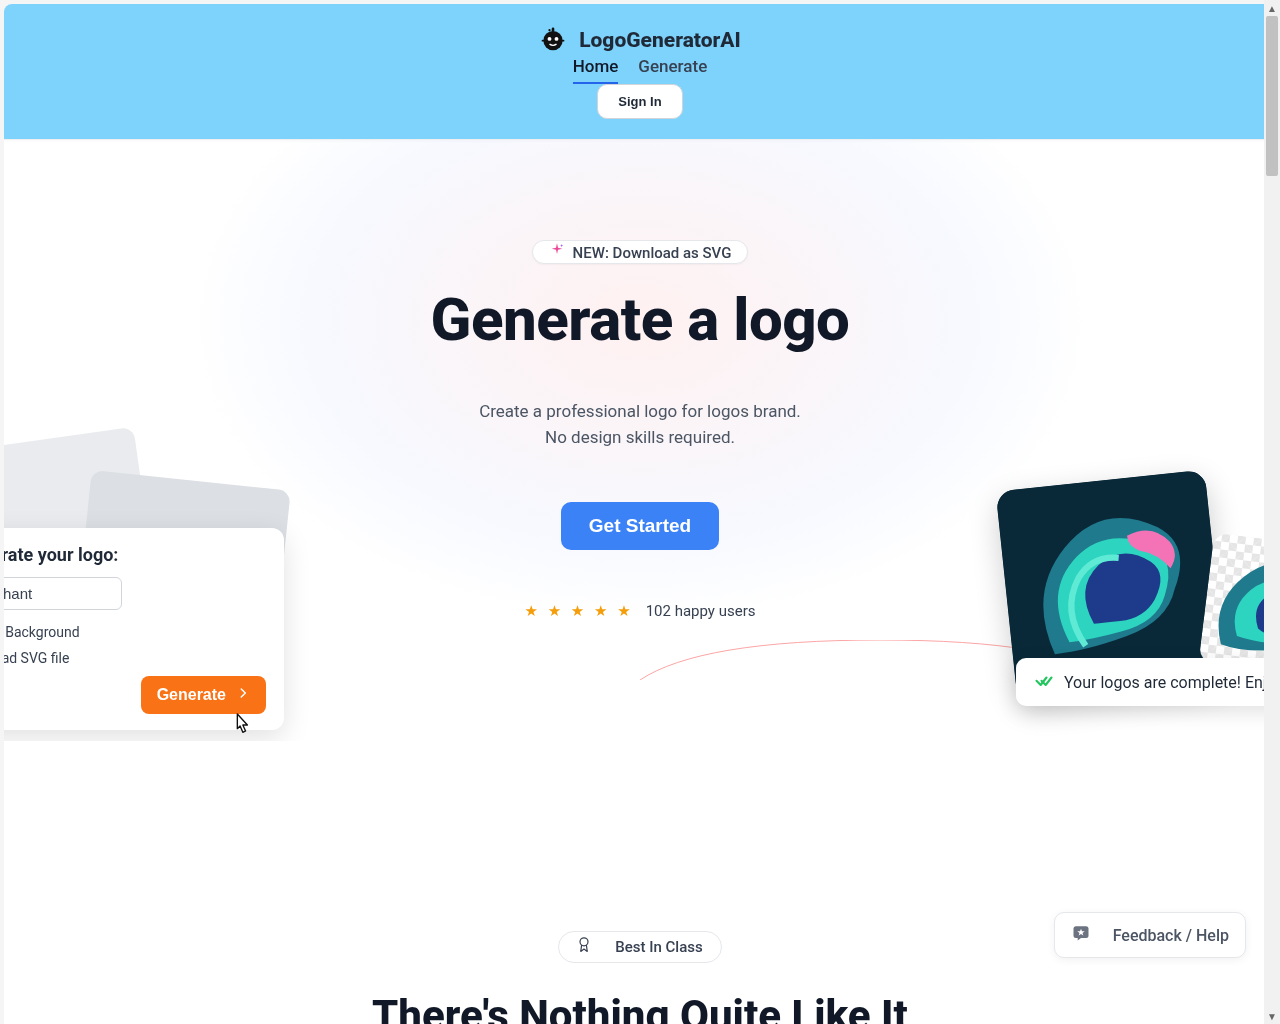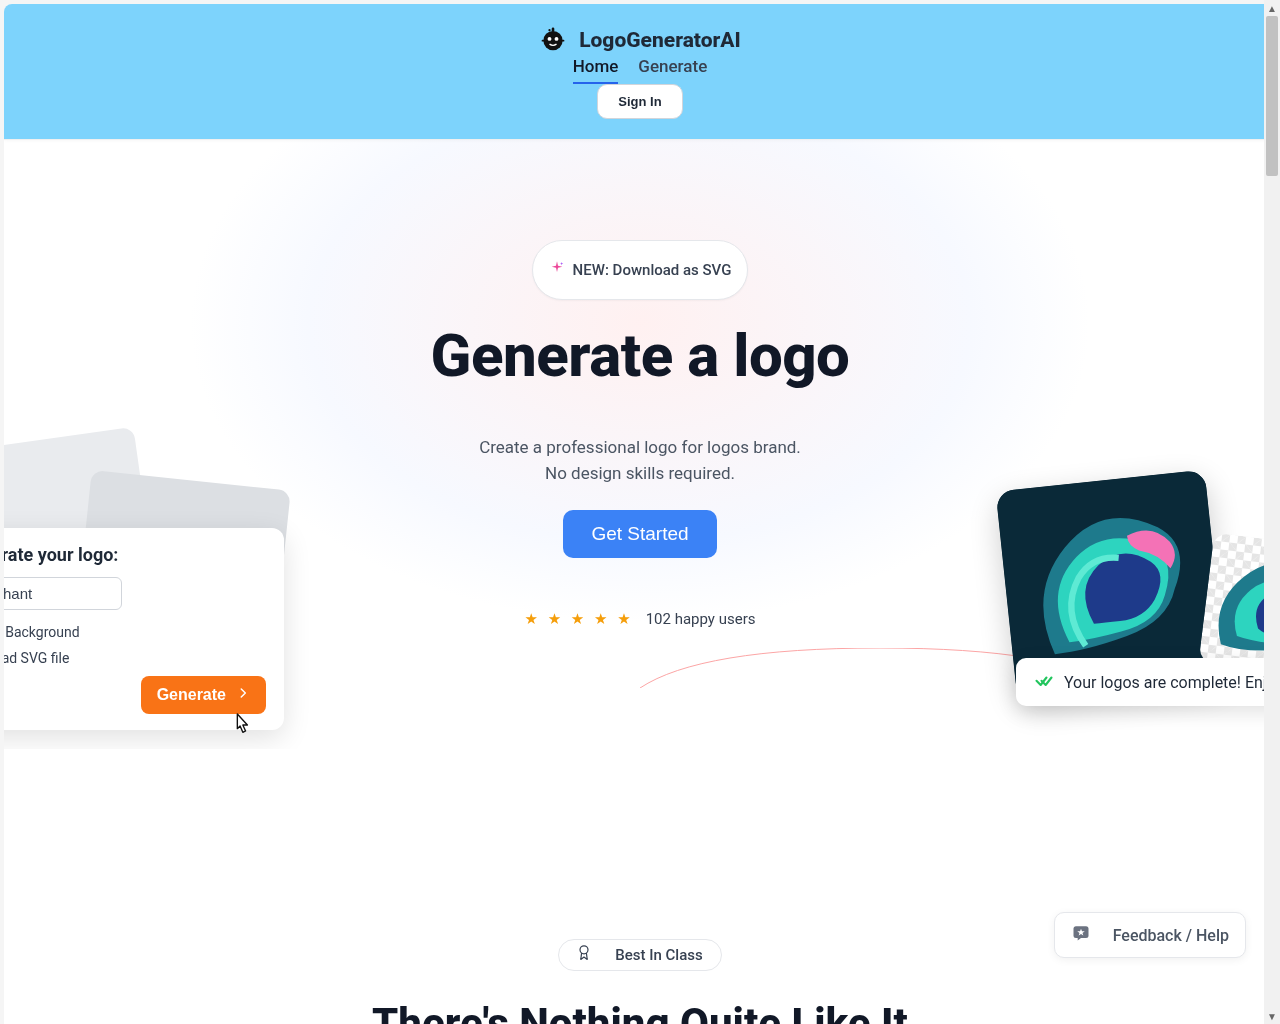--- a/index.html
+++ b/index.html
@@ -71,26 +71,26 @@
     
     .hero {
       position: relative;
       padding: 100px 0 60px 0;
       background: radial-gradient(ellipse 600px 400px at 50% 30%, rgba(255,190,190,0.22), rgba(200,215,255,0.15) 55%, transparent 75%);
       text-align: center;
       overflow: hidden;
     }
     .badge {
       display: inline-flex;
-      align-items: center;
+      align-items: flex-end;
       gap: 8px;
       background: #fff;
       border: 1px solid #e5e7eb;
       border-radius: 999px;
-      padding: 19px 16px;
+      padding: 1px 16px;
       font-size: 15px;
       color: #374151;
       font-weight: 500;
       box-shadow: 0 1px 2px rgba(0,0,0,0.04);
     }
     .sparkle-icon {
       width: 16px;
       height: 16px;
     }
     .hero-title {
@@ -102,25 +102,25 @@
       letter-spacing: -0.5px;
     }
     .hero-sub {
       margin-top: 48px;
       font-size: 17px;
       color: #4b5563;
       line-height: 1.5;
     }
     .cta-btn {
       display: inline-block;
-      margin-top: 24px;
+      margin-top: 52px;
       background: #3b82f6;
       color: #fff;
       font-size: 19px;
-      font-weight: 400;
+      font-weight: 700;
       padding: 13px 28px;
       border-radius: 10px;
       border: none;
     }
     .rating {
       margin-top: 52px;
       display: flex;
       align-items: center;
       justify-content: center;
       gap: 12px;

